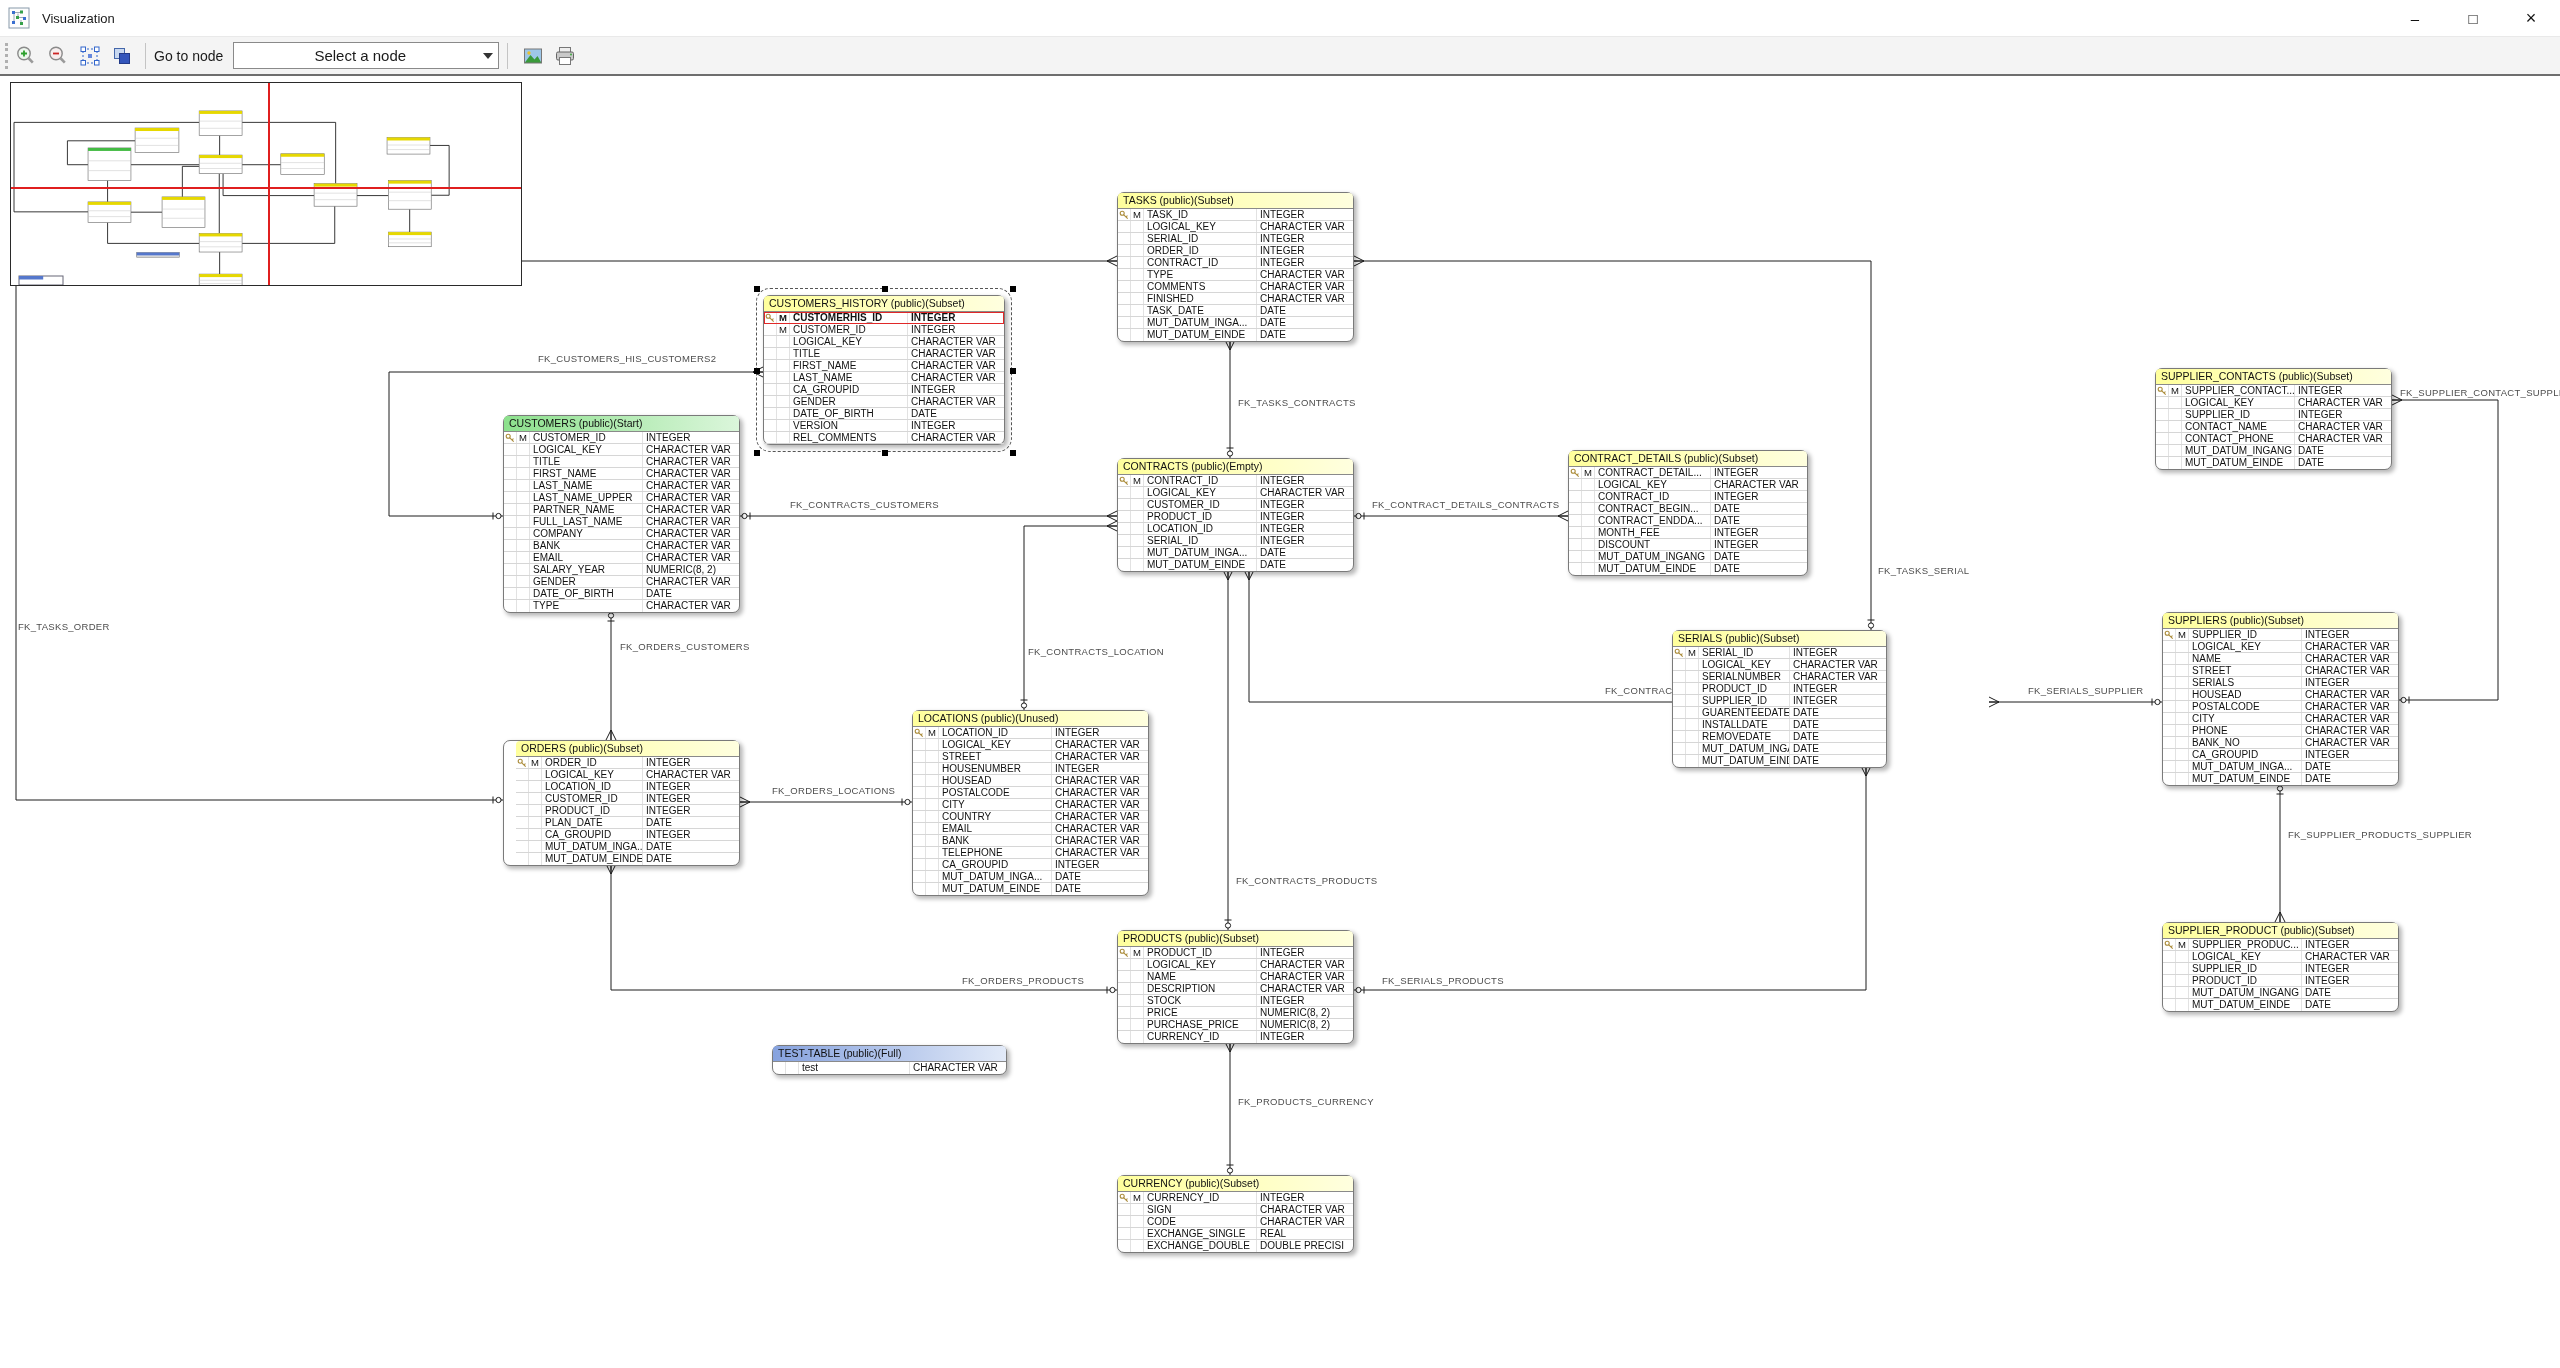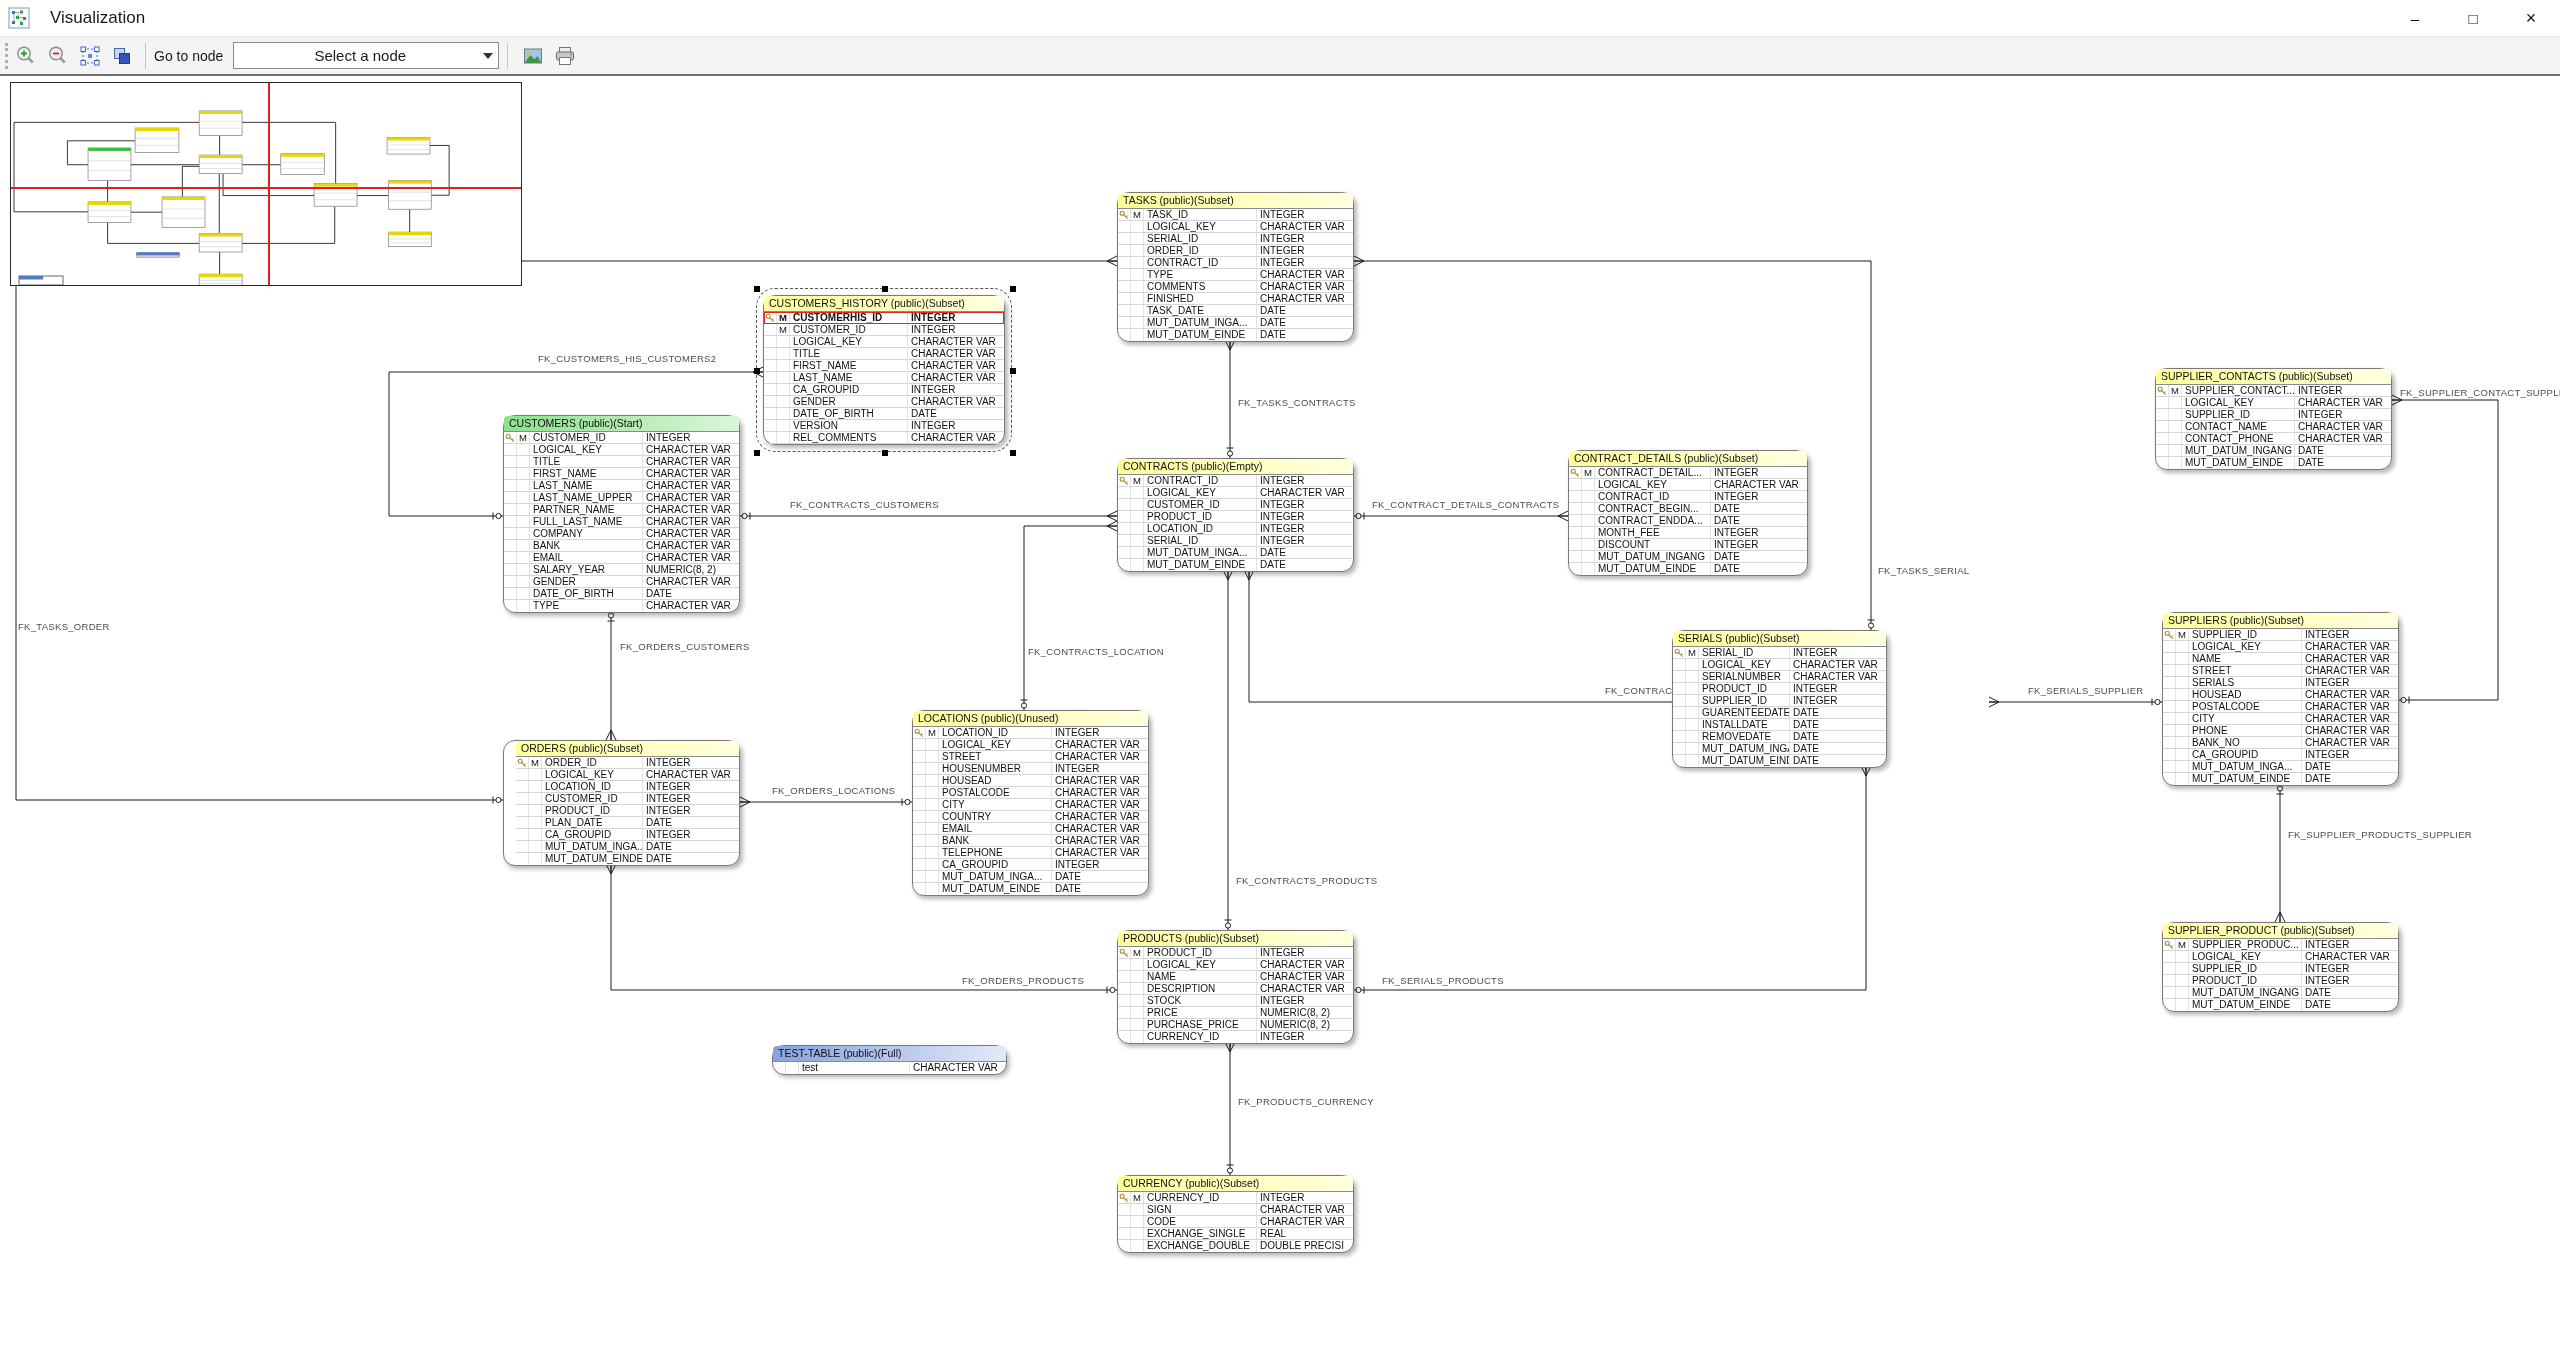--- a/index.html
+++ b/index.html
@@ -4,21 +4,21 @@
 <style>
   * { box-sizing: border-box; margin: 0; padding: 0; }
   html,body { width:2560px; height:1368px; overflow:hidden; background:#fff;
     font-family:"Liberation Sans", sans-serif; }
   #root { position:relative; width:2560px; height:1368px; background:#fff; }
 
   
   #titlebar { position:absolute; left:0; top:0; width:2560px; height:36px;
     background:#fff; display:flex; align-items:center; }
   #app-icon { margin-left:8px; width:22px; height:22px; }
-  #title-text { margin-left:20px; font-size:17px; color:#1a1a1a; }
+  #title-text { margin-left:12px; font-size:13px; color:#1a1a1a; }
   #winbtns { position:absolute; right:0; top:0; height:36px; display:flex; }
   .winbtn { width:58px; height:36px; display:flex; align-items:center; justify-content:center;
     font-size:15px; color:#111; cursor:default; }
 
   
   #toolbar { position:absolute; left:0; top:36px; width:2560px; height:40px;
     background:#f4f4f4; border-top:1px solid #e9e9e9; border-bottom:2px solid #6e6e6e;
     display:flex; align-items:center; }
   .grip { width:4px; height:26px; border-left:3px dotted #b0b0b0; margin-left:5px; }
   .tbtn { width:30px; height:30px; display:flex; align-items:center; justify-content:center;
@@ -33,21 +33,21 @@
     border-top:6px solid #333; }
 
   
   #canvas { position:absolute; left:0; top:78px; width:2560px; height:1290px; background:#fff; }
   #connector-svg { position:absolute; left:0; top:0; z-index:1; }
   .rel-line { fill:none; stroke:#1c1c1c; stroke-width:1; }
   .fk-label { font-family:"Liberation Sans",sans-serif; font-size:9.5px; fill:#4d4d4d; letter-spacing:.3px; }
 
   
   .table-node { position:absolute; z-index:2; background:#fff; border:1px solid #7a7a7a;
-    border-radius:12px; box-shadow:2.5px 2.5px 4px rgba(0,0,0,.28); font-size:10px; color:#111; }
+    border-radius:7px; box-shadow:2.5px 2.5px 4px rgba(0,0,0,.28); font-size:10px; color:#111; }
   .t-header { height:16px; line-height:15px; padding:0 5px; white-space:nowrap; overflow:hidden;
     border-bottom:1px solid #8a8a8a; border-radius:4px 4px 0 0; font-size:10.5px; }
   .t-header.yellow { background:linear-gradient(to right,#ffff9c,#ffffdf); }
   .t-header.green  { background:linear-gradient(to right,#8ce08c,#dbf6db); }
   .t-header.blue   { background:linear-gradient(to right,#86a2de,#e2eaf8); }
   .t-row { display:flex; height:12px; line-height:11px; border-bottom:1px solid #d6d6d6; }
   .t-row:last-child { border-bottom:none; }
   .c-key { width:13px; border-right:1px solid #e2e2e2; display:flex; align-items:center; justify-content:center; }
   .c-m   { width:13px; border-right:1px solid #e2e2e2; text-align:center; font-size:9.5px; }
   .c-name{ flex:1; padding-left:3px; border-right:1px solid #e2e2e2; white-space:nowrap; overflow:hidden; }

